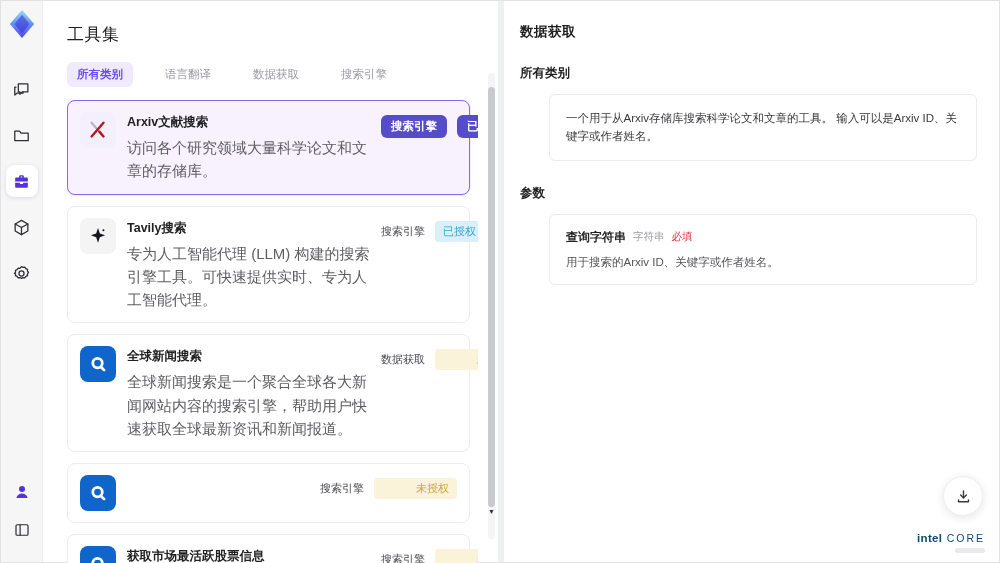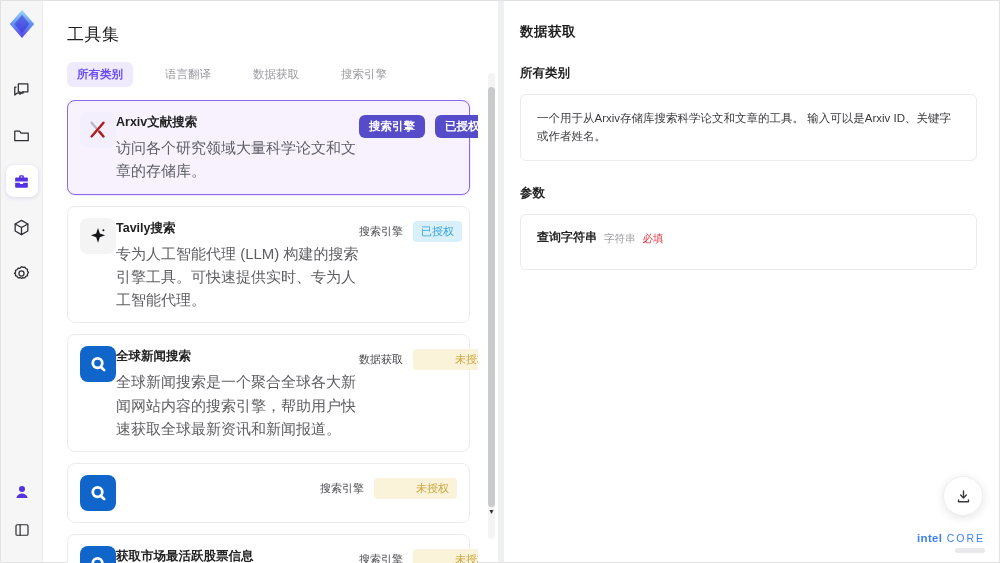--- a/index.html
+++ b/index.html
@@ -16,21 +16,21 @@
   .rail-spacer { flex:1; }
   .rail-bottom .rail-btn { margin-bottom:6px; }
 
   
   .main { width:455px; flex-shrink:0; padding:16px 20px 0 24px; position:relative; background:#fff; }
   .main h1 { font-size:17px; font-weight:normal; letter-spacing:.5px; margin:6px 0 16px; }
   .tabs { display:flex; align-items:center; gap:22px; margin-bottom:13px; }
   .tab { font-size:11.5px; color:#9a9aa2; padding:5px 10px; border-radius:6px; cursor:pointer; white-space:nowrap; }
   .tab.active { color:#6B4EF5; background:#EFEAFD; font-weight:bold; }
   .cards { height:472px; overflow:hidden; padding-right:8px; }
-  .card { display:flex; border:1px solid #ececee; border-radius:8px; padding:11px 12px; margin-bottom:11px; background:#fff; cursor:pointer; position:relative; }
+  .card { display:flex; gap:11px; border:1px solid #ececee; border-radius:8px; padding:11px 12px; margin-bottom:11px; background:#fff; cursor:pointer; position:relative; }
   .card.sel { background:#F7F2FD; border:1px solid #8C68EE; box-shadow:0 0 0 1px #8C68EE22; }
   .tool-icon { width:36px; height:36px; border-radius:8px; background:#f4f4f5; display:grid; place-items:center; flex-shrink:0; }
   .tool-icon.ic-news-search { background:#1065CB; }
   .card.sel .tool-icon { background:#f3effc; }
   .tool-body { width:243px; flex-shrink:0; }
   .tool-title { font-size:12.5px; font-weight:bold; color:#222; margin:2px 0 5px; }
   .tool-desc { font-size:15px; line-height:1.55; color:#5f5f63; }
   .tool-tags { display:flex; gap:10px; align-items:flex-start; margin-left:auto; padding-top:3px; white-space:nowrap; }
   .tool-cat { font-size:11px; color:#48484e; padding:3px 0; }
   .badge { font-size:11px; padding:3px 8px; border-radius:4px; }
@@ -42,31 +42,31 @@
   .scroll-thumb { position:absolute; top:14px; left:0; width:7px; height:420px; background:#c9cacd; border-radius:4px; }
   .scroll-arrow { position:absolute; bottom:24px; left:0; width:7px; text-align:center; font-size:7px; color:#333; line-height:7px; }
 
   
   .gap-strip { width:6px; background:#eff0f2; flex-shrink:0; }
 
   
   .detail { flex:1; padding:16px 22px 0 16px; background:#fff; position:relative; }
   .detail h2 { font-size:13.5px; font-weight:bold; letter-spacing:.5px; margin:6px 0 24px; }
   .detail h3 { font-size:12.5px; font-weight:bold; margin-bottom:12px; }
-  .panel-box { border:1px solid #ececee; border-radius:6px; padding:14px 16px; background:#fff; }
+  .panel-box { border:1px solid #ececee; border-radius:6px; padding:14px 16px; background:#fff;margin-left:29px; }
   .intro-box { margin-bottom:24px; font-size:11.5px; color:#3a3a3e; line-height:1.6; }
-  .param-head { display:flex; align-items:flex-end; gap:7px; margin-bottom:9px; }
+  .param-head { display:flex; align-items:center; gap:7px; margin-bottom:9px; }
   .param-name { font-size:12px; font-weight:bold; color:#222; }
   .param-type { font-size:10.5px; color:#9a9aa0; }
   .param-req { font-size:10.5px; color:#E0353F; }
   .param-desc { font-size:11.5px; color:#55555a; }
 
   
   .fab { position:absolute; right:16px; bottom:46px; width:40px; height:40px; border-radius:50%; background:#fff; border:1px solid #eee; box-shadow:0 2px 10px rgba(0,0,0,.10); display:grid; place-items:center; cursor:pointer; }
-  .brand { position:absolute; right:14px; bottom:9px; color:#3b82f6; }
+  .brand { position:absolute; right:14px; bottom:9px; color:#0c4a6e; }
   .brand .b1 { font-size:11.5px; font-weight:bold; letter-spacing:.3px; }
   .brand .b2 { font-size:10.5px; letter-spacing:2px; font-weight:normal; }
   .brand .b3 { display:block; margin-top:2px; margin-left:auto; width:30px; height:5px; border-radius:2px; background:#e9e9eb; }
 </style>
 </head>
 <body>
 
 <div class="app">
 
   <div class="rail">
@@ -250,20 +250,21 @@
     <h2>数据获取</h2>
     <h3>所有类别</h3>
     <div class="panel-box intro-box">一个用于从Arxiv存储库搜索科学论文和文章的工具。 输入可以是Arxiv ID、关键字或作者姓名。</div>
     <h3>参数</h3>
     <div class="panel-box">
       <div class="param-head">
         <span class="param-name">查询字符串</span>
         <span class="param-type">字符串</span>
         <span class="param-req">必填</span>
       </div>
+      <div class="param-desc">用于搜索的Arxiv ID、关键字或作者姓名。</div>
     </div>
   </div>
 
   <div class="fab">
     <svg width="17" height="17" viewBox="0 0 24 24" fill="none" stroke="#3a3a3e" stroke-width="2" stroke-linecap="round" stroke-linejoin="round">
       <path d="M12 4v9"></path>
         <path d="M8 10l4 4 4-4"></path>
         <path d="M5 17v2.5h14V17"></path>
     </svg>
   </div>

